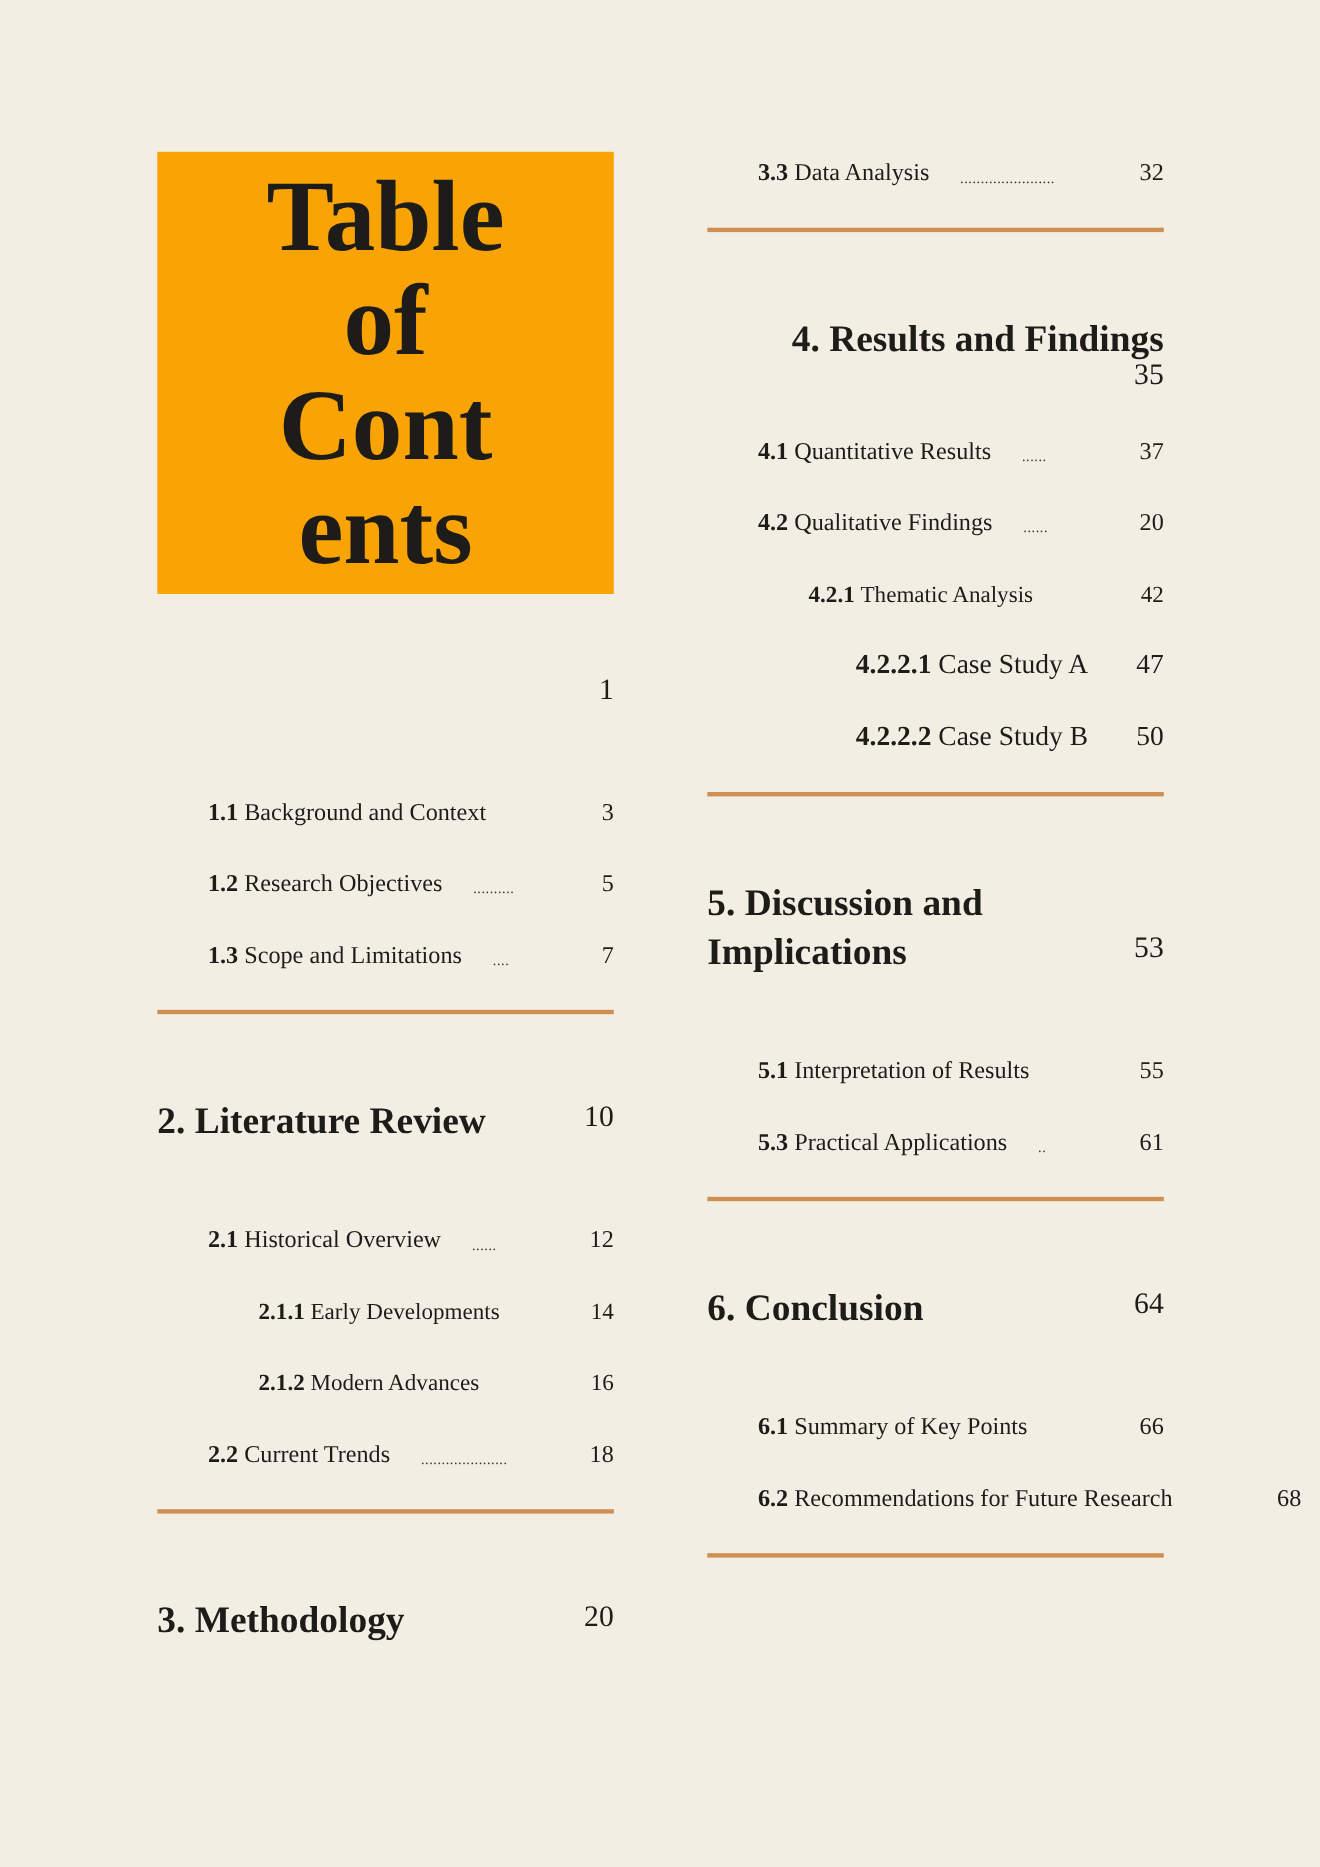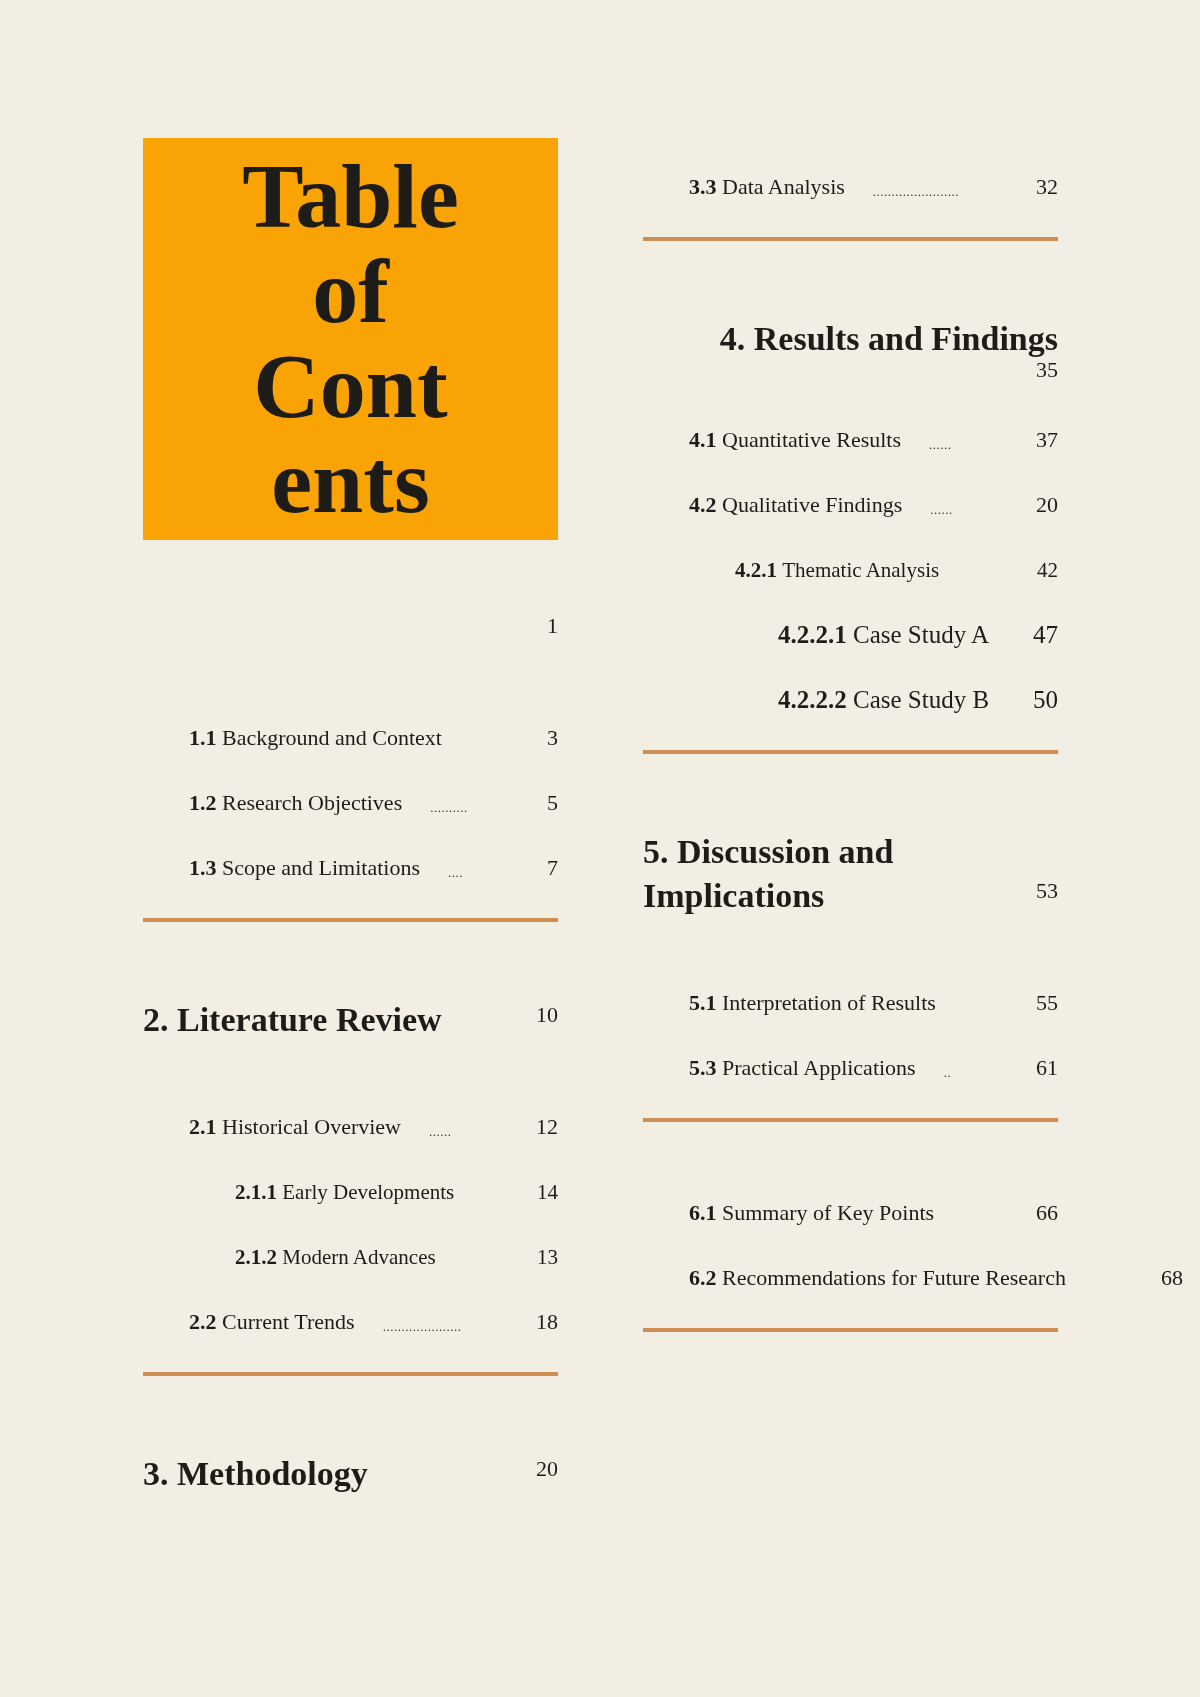--- a/index.html
+++ b/index.html
@@ -17,21 +17,21 @@
     width:1200px;height:1697px;
     background:var(--bg);
     overflow:hidden;
   }
   .cols{
     display:flex;
     padding-left:143px;
     gap:85px;
   }
   .col{width:415px;flex:0 0 415px;padding-top:138px;}
-  .col-right{padding-top:142px;margin-top:30px;}
+  .col-right{padding-top:142px;}
 
   
   .cover{
     width:100%;height:402px;
     background:var(--accent);
     display:flex;align-items:center;justify-content:center;
     text-align:center;
     margin-bottom:83px;
   }
   .cover-title{
@@ -42,21 +42,21 @@
 
   
   .sec-head{
     display:flex;align-items:flex-end;
     margin-bottom:70px;
   }
   .sec-title{
     font-size:34px;line-height:44px;font-weight:700;
   }
   .sec-page{
-    font-size:22px;line-height:30px;font-weight:400;
+    font-size:27px;line-height:30px;font-weight:400;
     margin-left:auto;
     transform:translateY(-12px);
     white-space:nowrap;
   }
   
   .sec-head[data-name="section-4-results-and-findings"]{flex-wrap:wrap;margin-bottom:40px;flex-direction:column;}
   .sec-head[data-name="section-4-results-and-findings"] .sec-page{
     flex:0 0 100%;text-align:right;transform:none;margin-top:-6px;
   }
 
@@ -139,21 +139,21 @@
 
   <div class="entry lvl2" data-name="entry-2-1-1">
     <span class="e-label" data-name="entry-label"><b class="e-num" data-name="entry-number">2.1.1</b><span class="e-text" data-name="entry-text">&nbsp;Early Developments</span></span>
 
     <span class="e-page" data-name="entry-page-number">14</span>
   </div>
 
   <div class="entry lvl2" data-name="entry-2-1-2">
     <span class="e-label" data-name="entry-label"><b class="e-num" data-name="entry-number">2.1.2</b><span class="e-text" data-name="entry-text">&nbsp;Modern Advances</span></span>
 
-    <span class="e-page" data-name="entry-page-number">13</span>
+    <span class="e-page" data-name="entry-page-number">16</span>
   </div>
 
   <div class="entry lvl1" data-name="entry-2-2">
     <span class="e-label" data-name="entry-label"><b class="e-num" data-name="entry-number">2.2</b><span class="e-text" data-name="entry-text">&nbsp;Current Trends</span></span>
     <span class="e-dots" data-name="dot-leader">.....................</span>
     <span class="e-page" data-name="entry-page-number">18</span>
   </div>
 
   <hr class="divider" data-name="section-divider">
 
@@ -222,20 +222,24 @@
 
 
   <div class="entry lvl1" data-name="entry-5-3">
     <span class="e-label" data-name="entry-label"><b class="e-num" data-name="entry-number">5.3</b><span class="e-text" data-name="entry-text">&nbsp;Practical Applications</span></span>
     <span class="e-dots" data-name="dot-leader">..</span>
     <span class="e-page" data-name="entry-page-number">61</span>
   </div>
 
   <hr class="divider" data-name="section-divider">
 
+  <div class="sec-head" data-name="section-6-conclusion">
+    <span class="sec-title" data-name="section-title">6. Conclusion</span>
+    <span class="sec-page" data-name="section-page-number">64</span>
+  </div>
 
   <div class="entry lvl1" data-name="entry-6-1">
     <span class="e-label" data-name="entry-label"><b class="e-num" data-name="entry-number">6.1</b><span class="e-text" data-name="entry-text">&nbsp;Summary of Key Points</span></span>
 
     <span class="e-page" data-name="entry-page-number">66</span>
   </div>
 
   <div class="entry lvl1" data-name="entry-6-2">
     <span class="e-label" data-name="entry-label"><b class="e-num" data-name="entry-number">6.2</b><span class="e-text" data-name="entry-text">&nbsp;Recommendations for Future Research</span></span>
 

